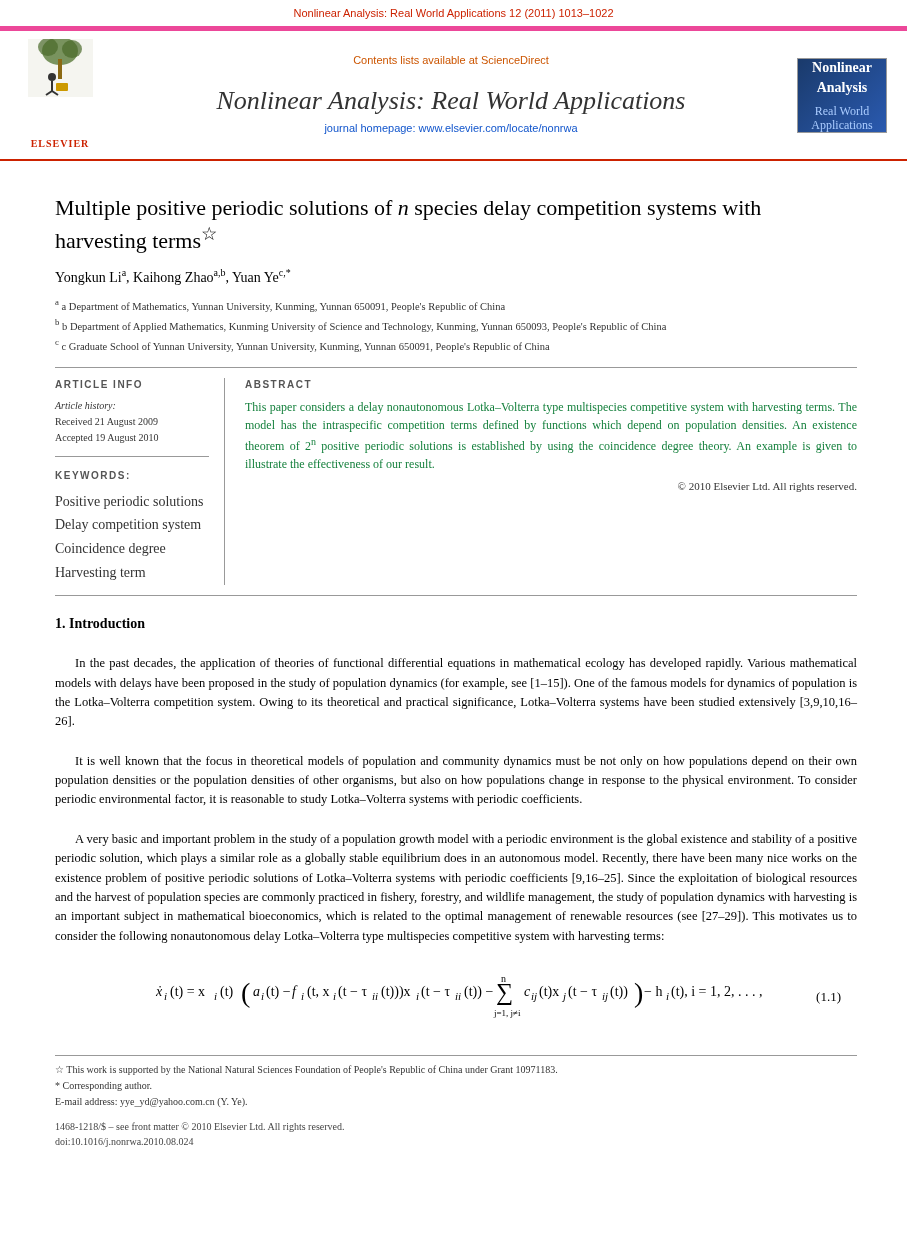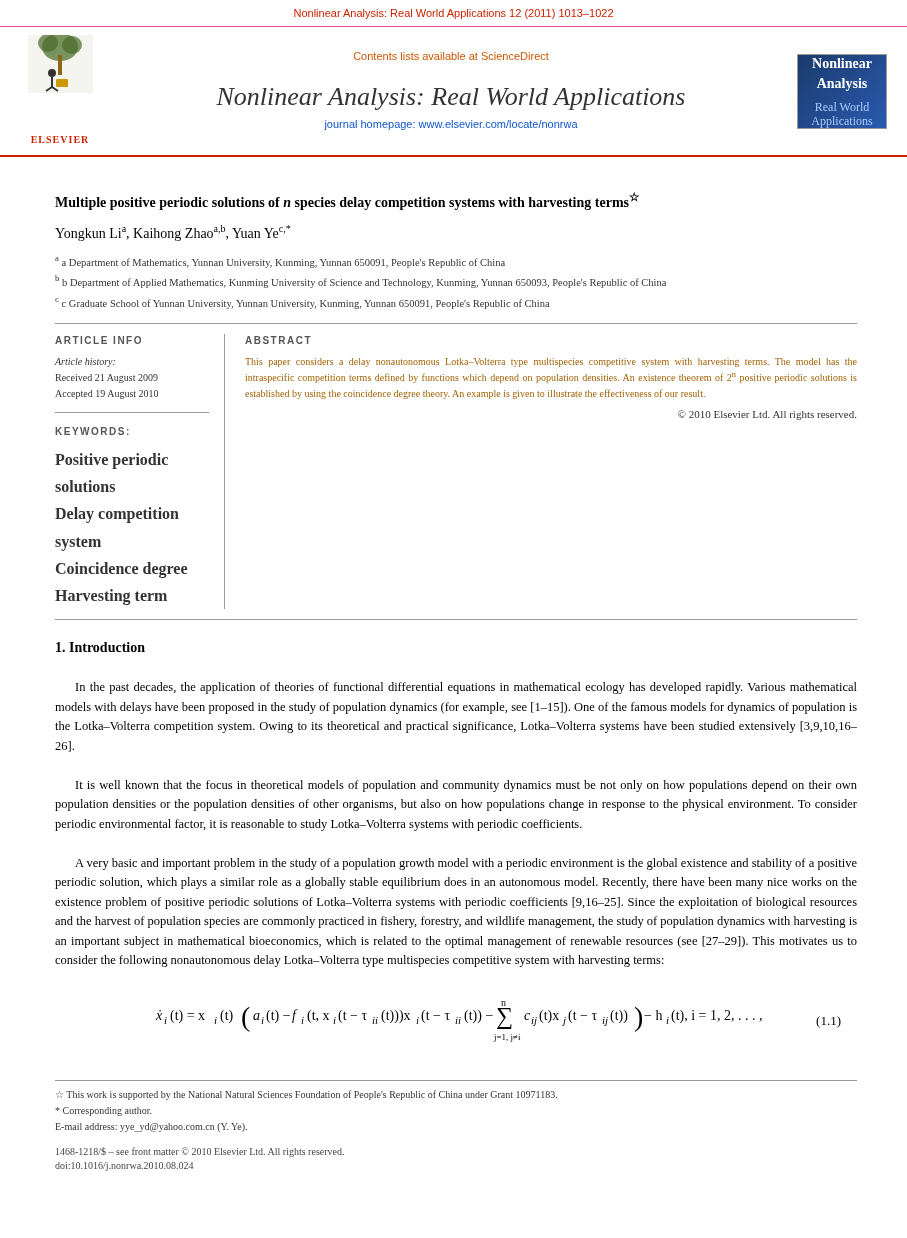--- a/index.html
+++ b/index.html
@@ -18,21 +18,21 @@
       background: #fff;
       padding: 0;
     }
     
     .top-bar {
       text-align: center;
       padding: 6px 0 4px 0;
       font-size: 11px;
       color: #cc2200;
       font-family: Arial, sans-serif;
-      border-bottom: 1px solid #ec4899;
+      border-bottom: 5px solid #ec4899;
     }
     
     .journal-header {
       display: flex;
       align-items: stretch;
       border-bottom: 2px solid #cc2200;
       padding: 8px 15px 8px 10px;
       gap: 10px;
     }
     .journal-header-left {
@@ -114,26 +114,26 @@
       font-size: 12px;
       color: #aaccff;
       line-height: 1.2;
     }
     
     .main-content {
       padding: 15px 50px 20px 55px;
     }
     
     .article-title {
-      font-size: 14px;
+      font-size: 22px;
       font-family: 'Times New Roman', serif;
       color: #000;
       margin: 18px 0 10px 0;
       line-height: 1.3;
-      font-weight: bold;
+      font-weight: normal;
     }
     .article-title em {
       font-style: italic;
     }
     
     .authors {
       font-size: 14px;
       margin-bottom: 8px;
       color: #000;
     }
@@ -186,28 +186,27 @@
       line-height: 1.6;
     }
     .article-history .ah-label {
       font-style: italic;
       font-size: 10px;
     }
     .keywords-section {
       margin-top: 12px;
     }
     .keywords-list {
-      font-size: 16px;
+      font-size: 14px;
       color: #333;
       line-height: 1.7;
-      font-weight: bold;
     }
     .abstract-text {
-      font-size: 10px;
-      color: #a16207;
+      font-size: 12px;
+      color: #15803d;
       line-height: 1.5;
       text-align: justify;
     }
     .abstract-copyright {
       text-align: right;
       font-size: 11px;
       color: #333;
       margin-top: 6px;
     }
     

